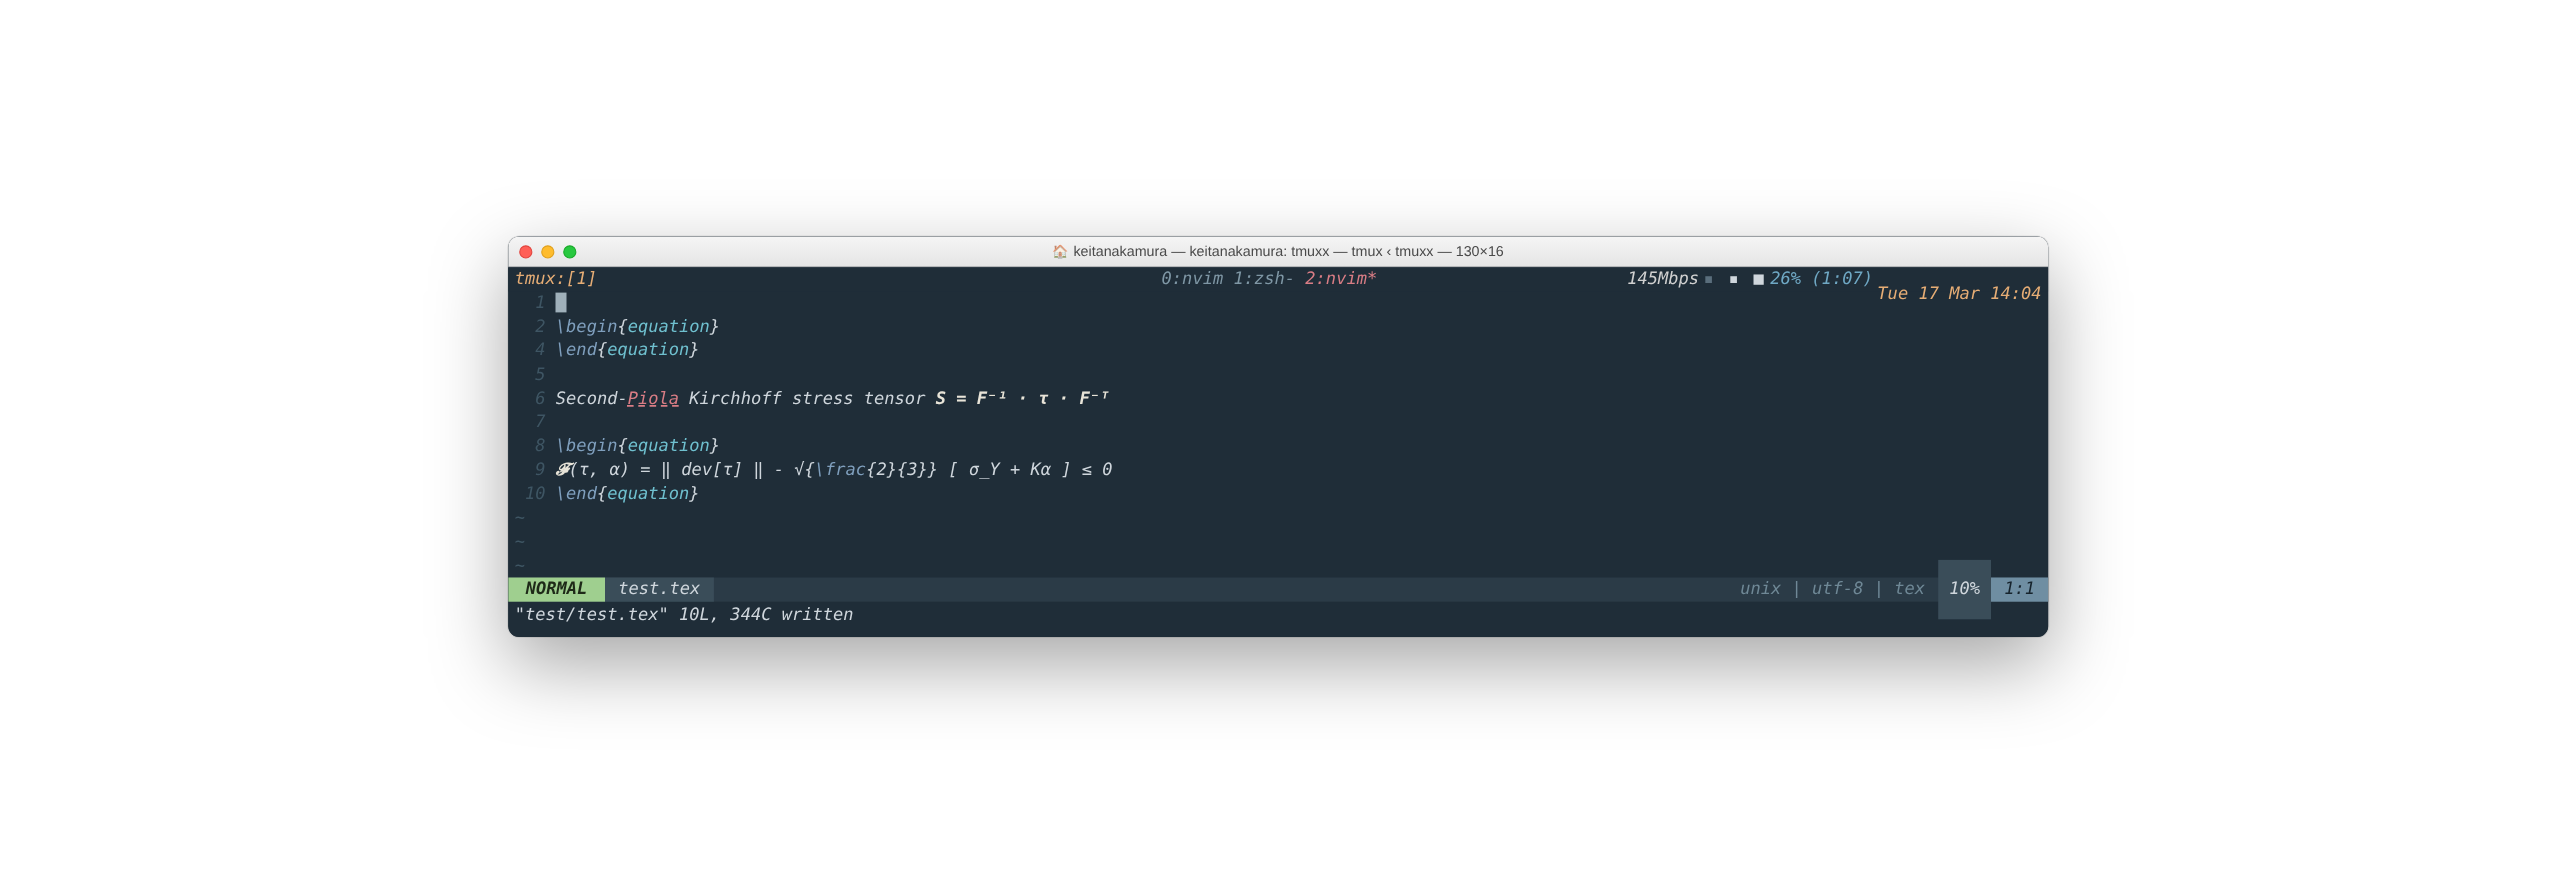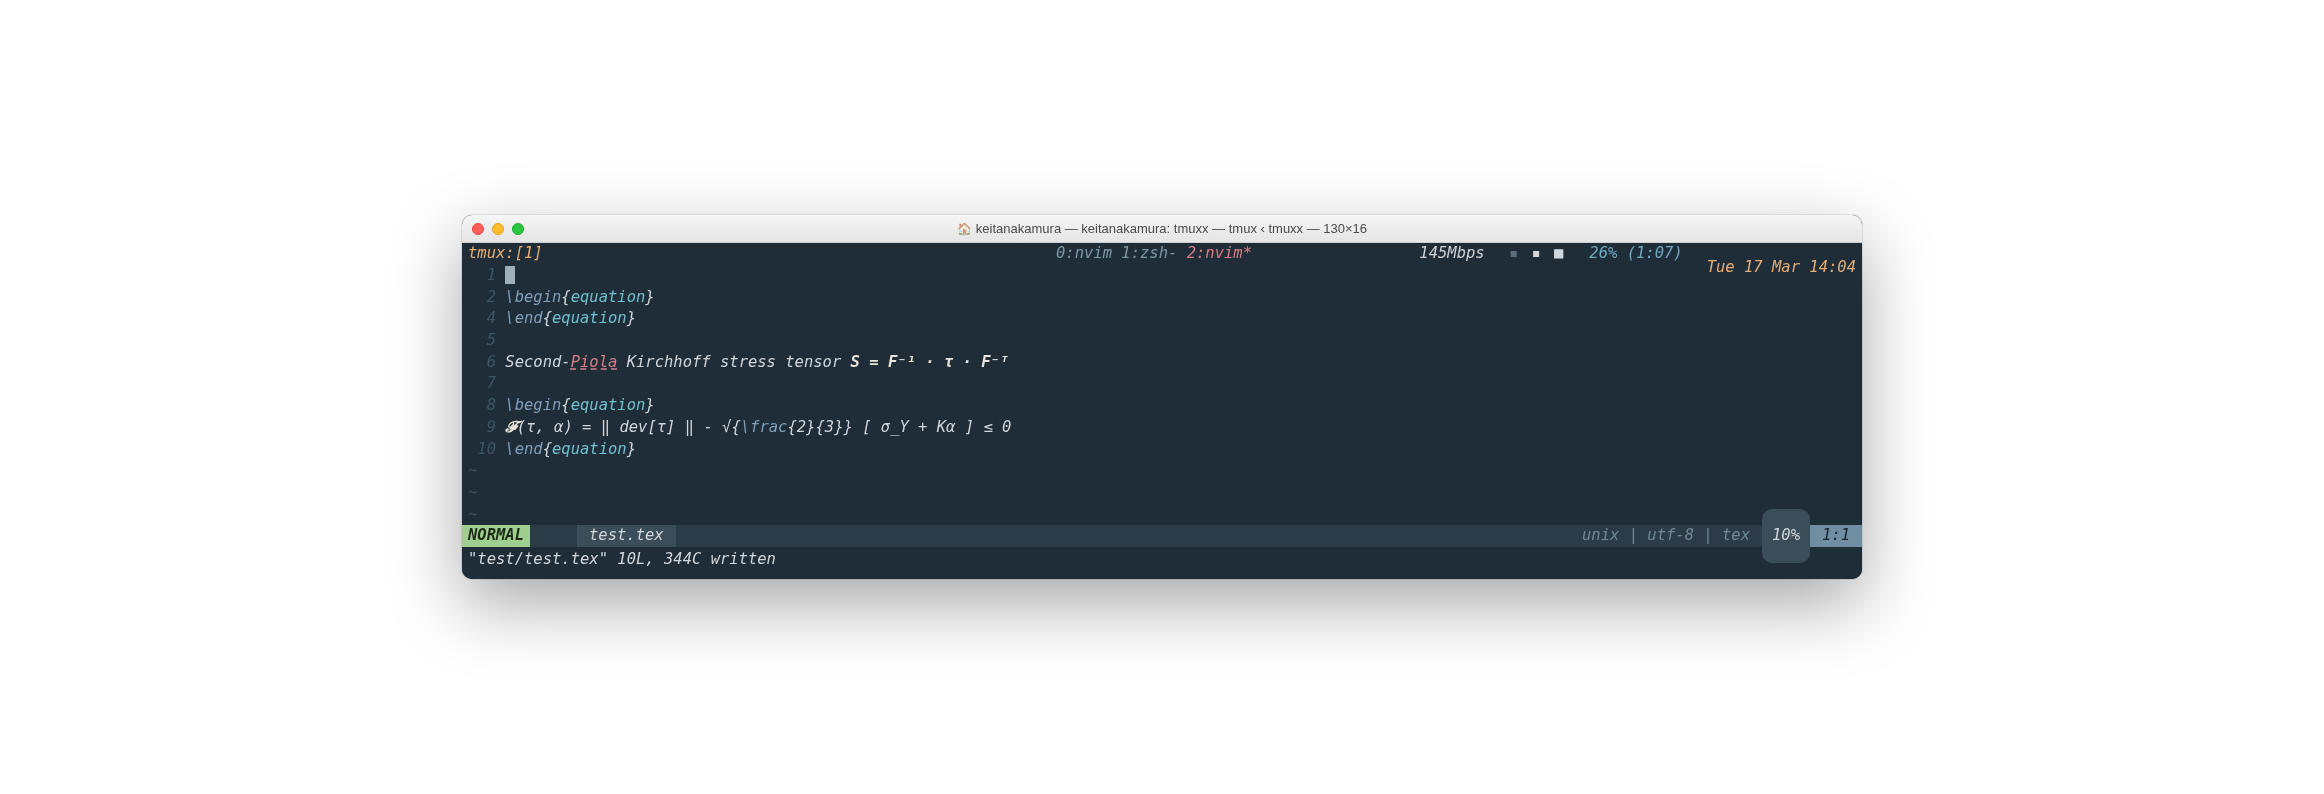--- a/index.html
+++ b/index.html
@@ -53,21 +53,21 @@
     padding:0 6px;
     height:22px;
     font-size:15.5px;
     background:#1f2d38;
   }
   .tmuxbar .left  { color:#e6ad75; }
   .tmuxbar .center{
     position:absolute; left:0; right:16px; text-align:center; pointer-events:none;
   }
   .tmuxbar-wrap{position:relative;}
-  .tmuxbar .right { margin-left:auto; display:flex; gap:24px; align-items:center;}
+  .tmuxbar .right { margin-left:auto; display:flex; gap:4px; align-items:center;}
   .mbps{color:#d0d0d0;}
   .blocks{letter-spacing:2px;color:#5a6e7c;}
   .blocks b{color:#cfd6dc; font-weight:normal;}
   .pct{color:#6fa8c4;}
   .clock{color:#e6ad75;margin-top:28px;}
   .tab-inactive{color:#7f97a5;}
   .tab-active{color:#d97d85;}
   .gutter{color:#3e5563; display:inline-block; width:3ch; text-align:right; margin-right:1ch;}
   .cursor{background:#9fb0ba; color:#9fb0ba;}
   .cmd{color:#7f9fbd;} 
@@ -75,25 +75,25 @@
   .brace{color:#cfd6dc;}
   .bold{font-weight:bold; color:#e8e4d8;}
   .spell{color:#d97d85; text-decoration:underline; text-decoration-style:dashed; text-underline-offset:2px;}
   .tilde{color:#3e5563; padding-left:6px;}
   .statusline{
     display:flex; align-items:center;
     background:#2b3b47;
     font-size:15.5px;
     height:22px;
   }
-  .mode{background:#9fcf8f;color:#1e2a18;font-weight:bold;padding:0 6px;}
-  .filename{background:#3a4d59;color:#cfd6dc;padding:0 12px;margin-left:47px;}
+  .mode{background:#9fcf8f;color:#1e2a18;font-weight:bold;padding:0 16px;}
+  .filename{background:#3a4d59;color:#cfd6dc;padding:0 12px;}
   .status-right{margin-left:auto;display:flex;align-items:center;}
   .status-right .info{color:#6f8896;padding:0 12px;}
-  .status-right .pct2{background:#3a4d59;color:#cfd6dc;padding:16px 10px;border-radius:10px;}
+  .status-right .pct2{background:#3a4d59;color:#cfd6dc;padding:16px 10px;}
   .status-right .pos{background:#6f8ea2;color:#16232c;padding:0 12px;}
   .msg{color:#cfd6dc;padding:2px 6px 6px;}
 </style>
 </head>
 <body>
 
 <div class="window">
 
   <div class="titlebar">
     <div class="traffic">

